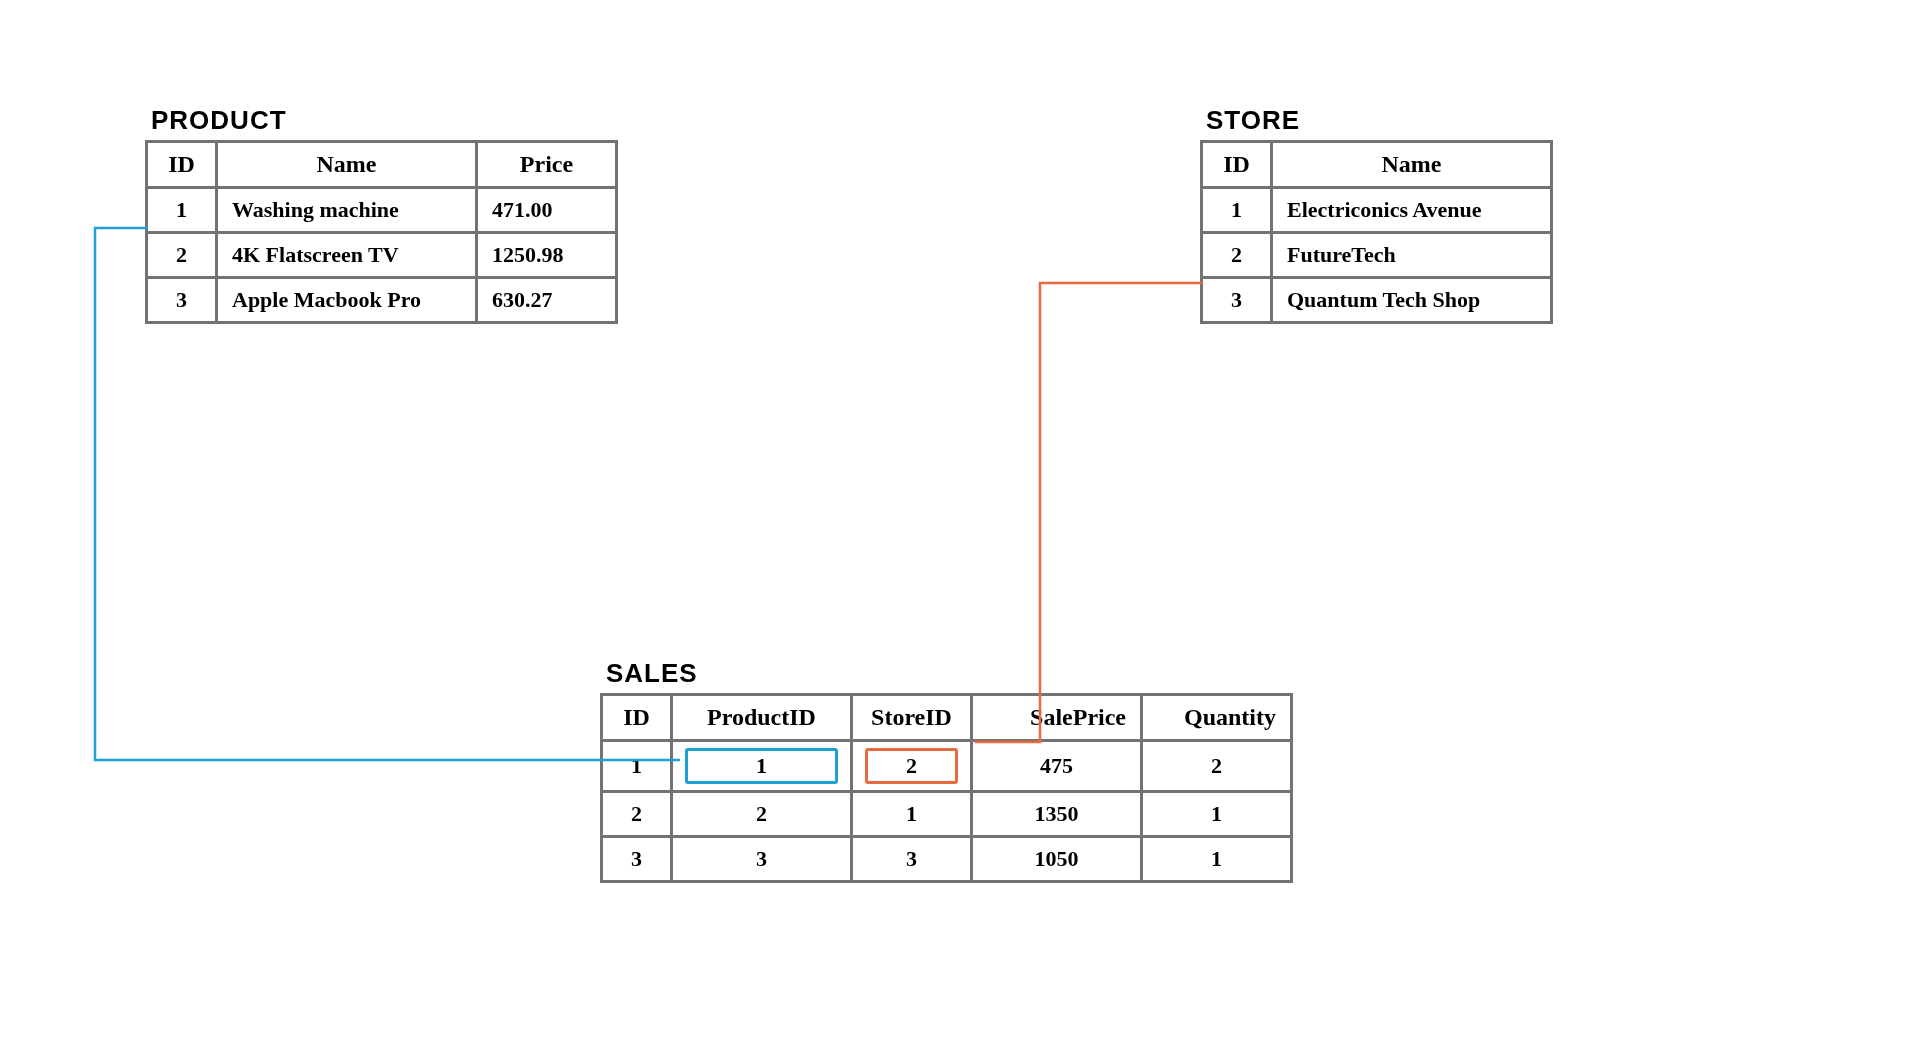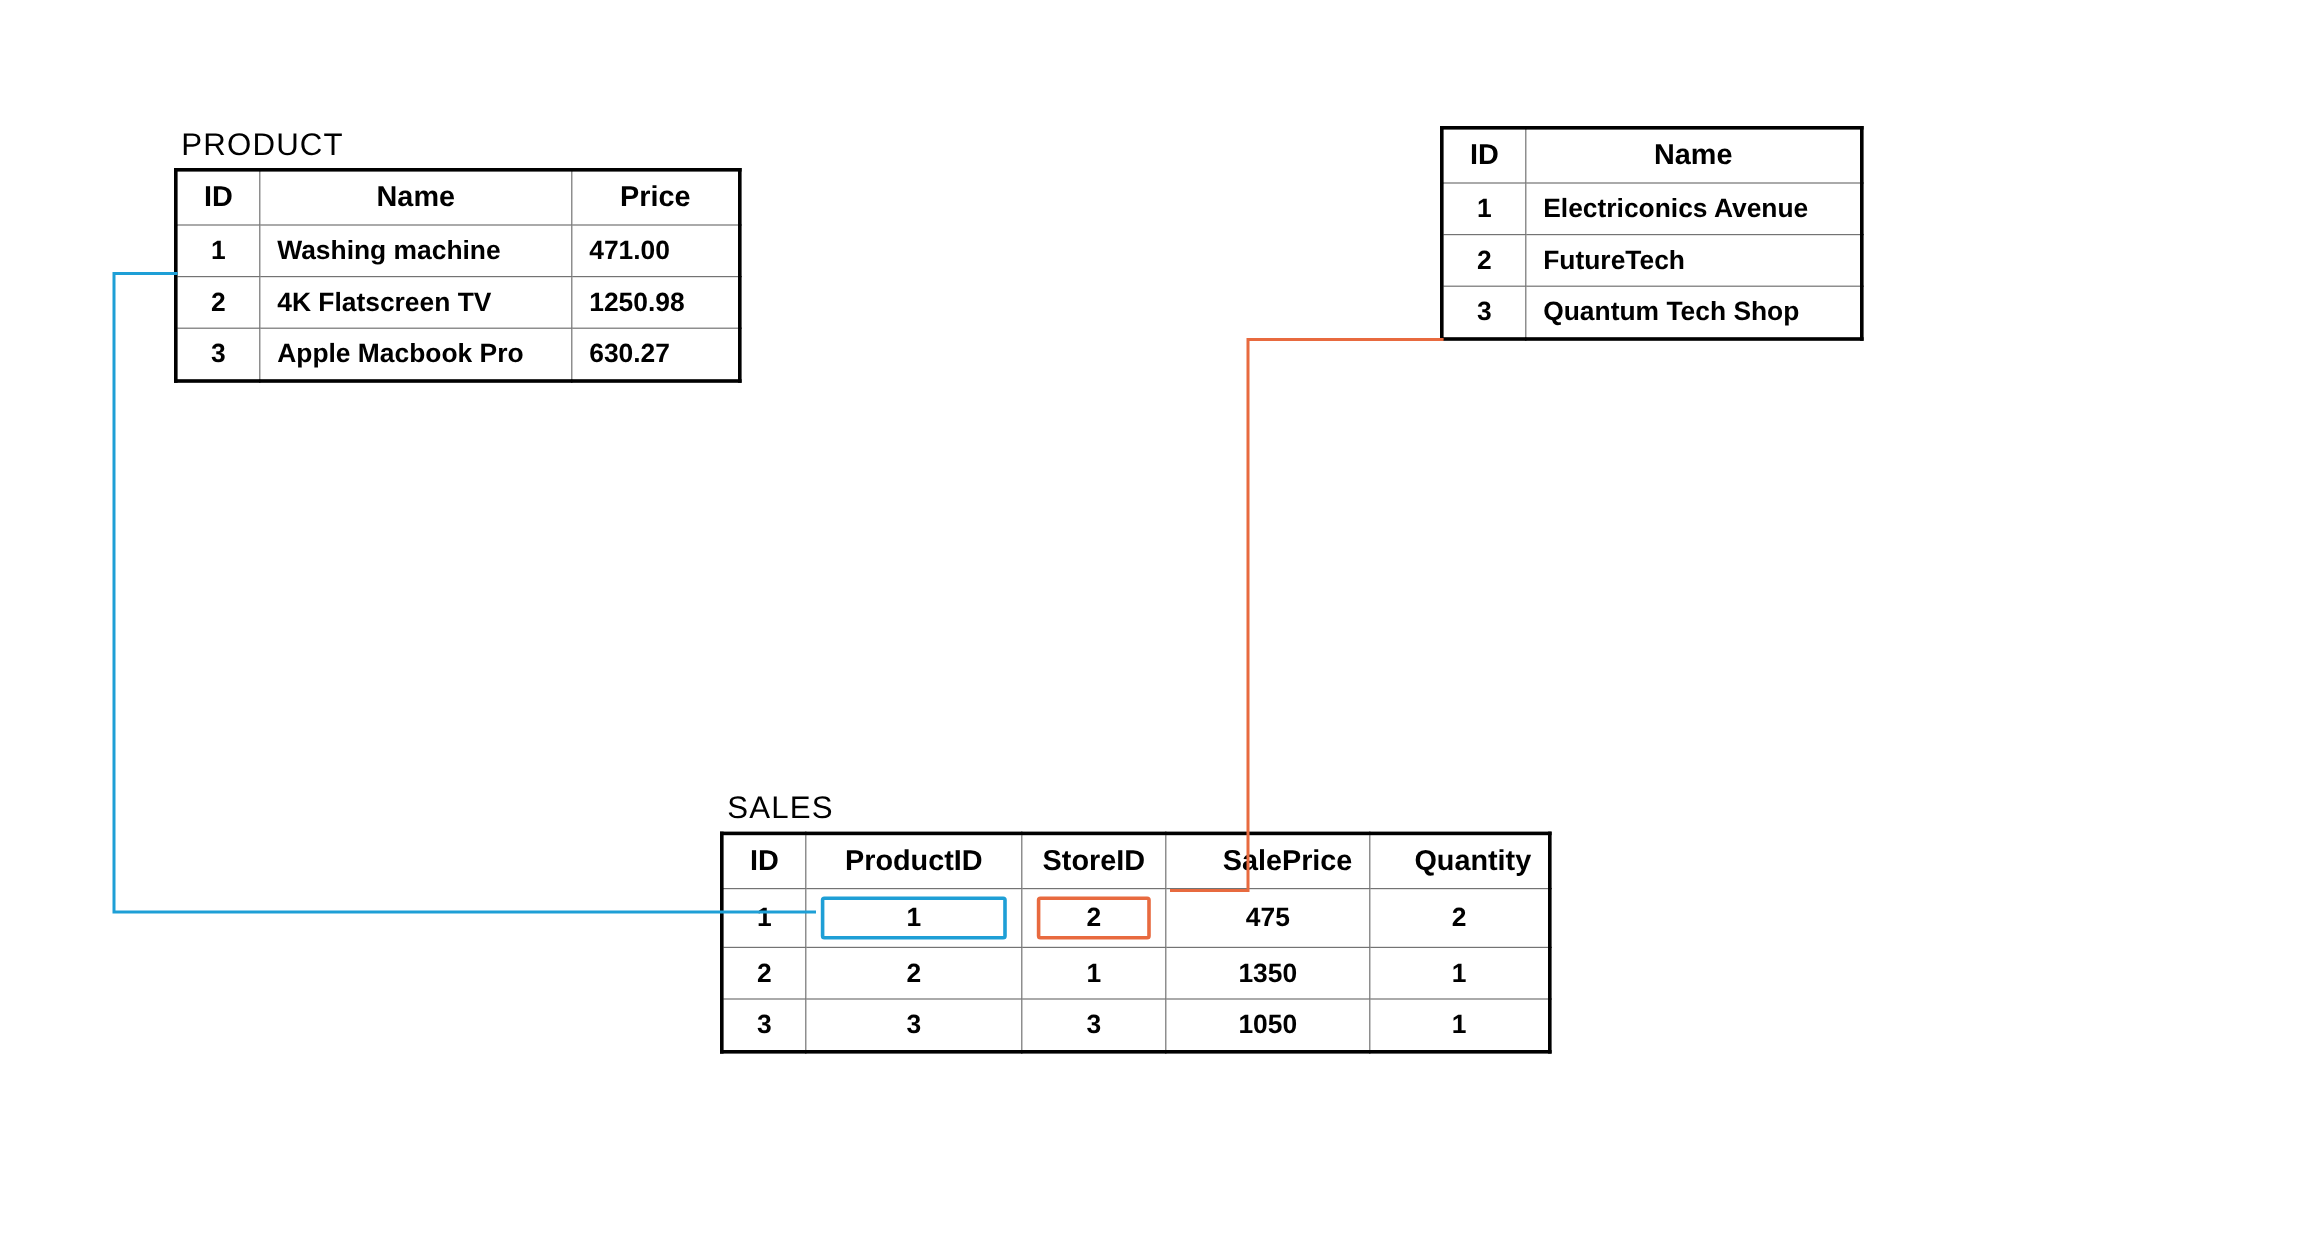--- a/index.html
+++ b/index.html
@@ -17,34 +17,35 @@
     .container {
       position: relative;
       width: 100%;
       height: 100%;
     }
     .table-block {
       position: absolute;
     }
     .table-title {
       font-size: 26px;
-      font-weight: normal;
+      font-weight: bold;
       letter-spacing: 1px;
       margin-bottom: 4px;
       padding-left: 6px;
     }
     table {
       border-collapse: collapse;
       border: 3px solid #000;
     }
     th, td {
-      border: 1px solid #737373;
+      border: 3px solid #737373;
       padding: 8px 14px;
       font-size: 22px;
       text-align: left;
+      font-family: Liberation Serif, serif;
     }
     th {
       font-weight: bold;
       text-align: center;
       font-size: 24px;
     }
     td.id-col {
       text-align: center;
       font-weight: bold;
     }
@@ -136,20 +137,21 @@
         <tr>
           <td class="id-col">3</td>
           <td class="num-col">Apple Macbook Pro</td>
           <td class="num-col">630.27</td>
         </tr>
       </tbody>
     </table>
   </div>
 
   <div class="table-block" id="store-block">
+    <div class="table-title">STORE</div>
     <table>
       <thead>
         <tr>
           <th>ID</th>
           <th>Name</th>
         </tr>
       </thead>
       <tbody>
         <tr>
           <td class="id-col">1</td>

